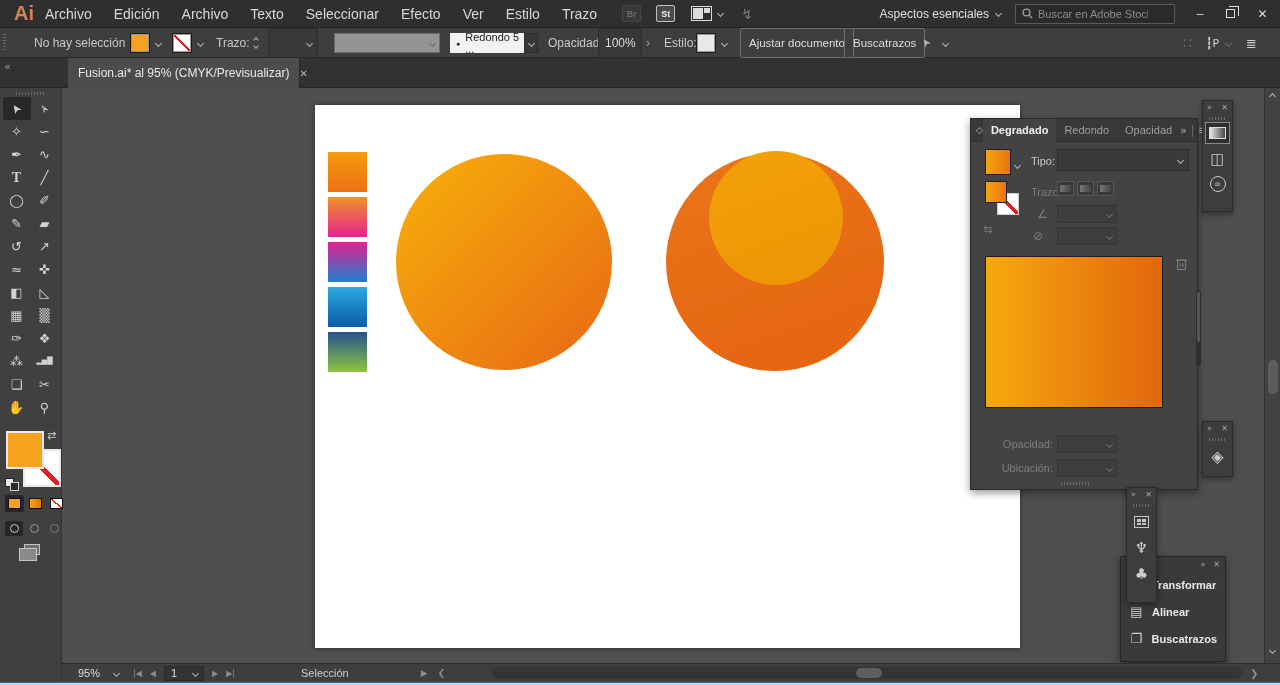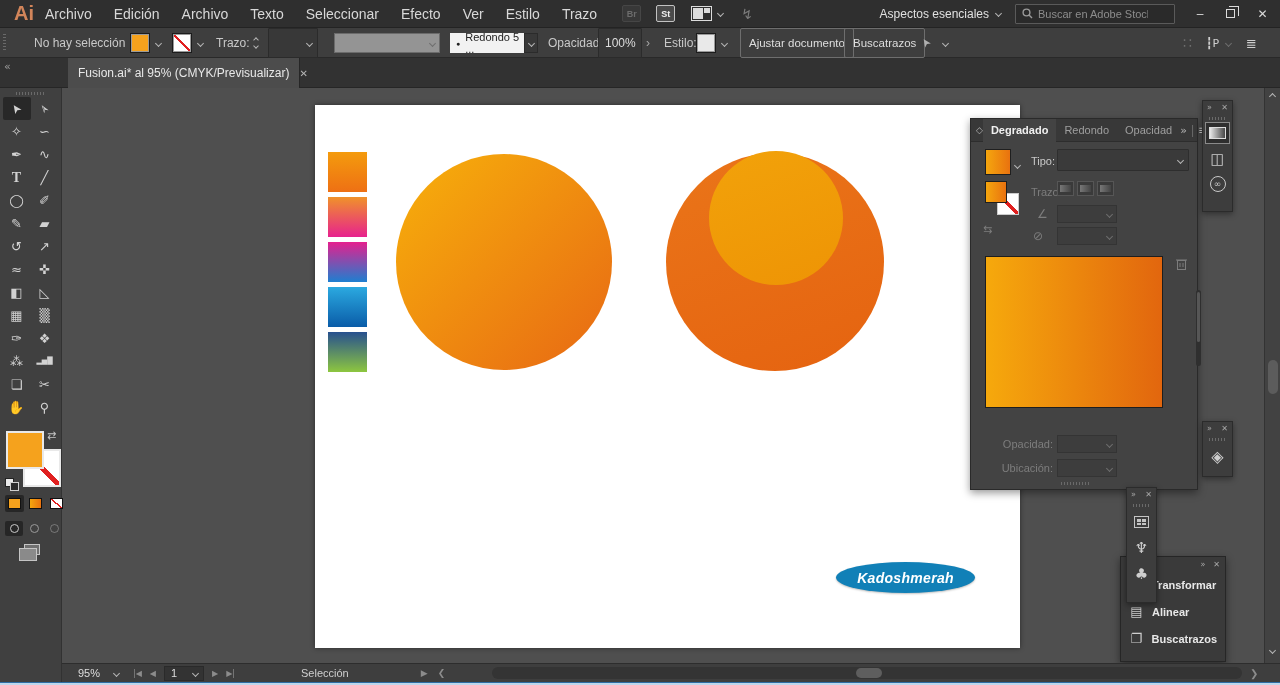--- a/index.html
+++ b/index.html
@@ -247,23 +247,20 @@
   <div id="swatch-col">
       <div class="cv-swatch" style="background: linear-gradient(rgb(244, 155, 13), rgb(238, 112, 20));"></div>
       <div class="cv-swatch" style="background: linear-gradient(rgb(240, 146, 42), rgb(231, 34, 142));"></div>
       <div class="cv-swatch" style="background: linear-gradient(rgb(229, 32, 142), rgb(30, 127, 208));"></div>
       <div class="cv-swatch" style="background: linear-gradient(rgb(43, 169, 224), rgb(10, 92, 168));"></div>
       <div class="cv-swatch" style="background: linear-gradient(rgb(39, 80, 143), rgb(141, 198, 63));"></div>
     </div>
   <div class="circle" id="circle-left" style="left: 81px; top: 49px; width: 216px; height: 216px; background: linear-gradient(135deg, rgb(245, 166, 12) 15%, rgb(233, 111, 19) 90%);"></div>
   <div class="circle" id="circle-outer" style="left: 351px; top: 48px; width: 218px; height: 218px; background: linear-gradient(160deg, rgb(234, 117, 25), rgb(229, 99, 16));"></div>
   <div class="circle" id="circle-inner" style="left: 394px; top: 46px; width: 134px; height: 134px; background: linear-gradient(160deg, rgb(242, 162, 10), rgb(238, 148, 5));"></div>
-  <div id="logo-ellipse" style="background: rgb(17, 128, 183);">
-    <span style="color: rgb(255, 255, 255);">Kadoshmerah</span>
-  </div>
 </div>
 
 <div id="gradient-panel" class="abs">
   <div id="gp-header">
     <span class="glyph" style="color:#b5b5b5; font-size:9px; margin-left:5px">◇</span>
     <span id="gp-tabs" style="display:flex; height:23px">
         <span class="gp-tab active">Degradado</span>
         <span class="gp-tab">Redondo</span>
         <span class="gp-tab">Opacidad</span>
       </span>

